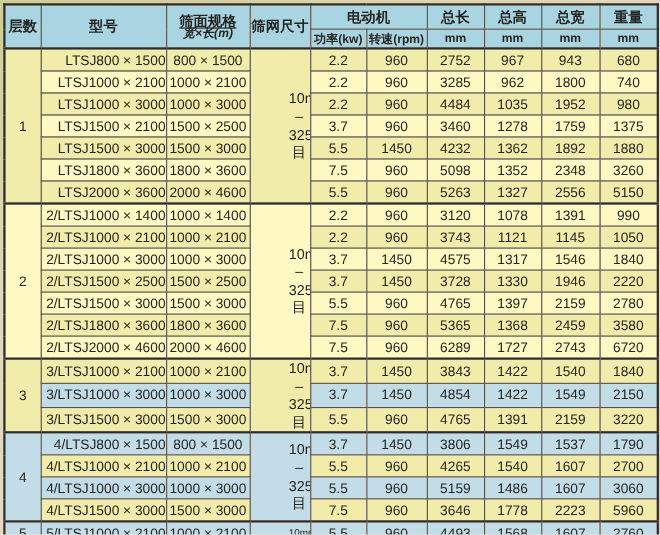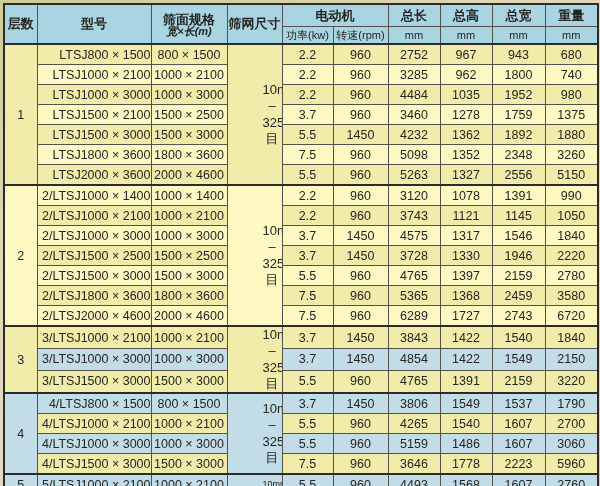--- a/index.html
+++ b/index.html
@@ -13,22 +13,22 @@
     border-collapse:collapse;table-layout:fixed;width:594px;
     border:2px solid #2b2b2b;
   }
   th,td{
     border:1px solid #555049;
     text-align:center;vertical-align:middle;
     color:#262420;padding:0;overflow:hidden;white-space:nowrap;
   }
   thead th{background:#a8d5e1;font-weight:bold;}
   thead tr.h1 th{height:21px;font-size:13px;}
-  thead tr.h2 th{height:16px;font-size:11px;font-weight:normal;border-bottom:2px solid #2b2b2b;}
-  thead th .spec-title{font-size:13px;line-height:13px;margin-top:2px;}
+  thead tr.h2 th{height:16px;font-size:11px;font-weight:bold;border-bottom:2px solid #2b2b2b;}
+  thead th .spec-title{font-size:13px;line-height:13px;margin-top:2px;text-decoration:underline;}
   thead th .spec-sub{font-size:11px;line-height:11px;font-weight:bold;font-style:italic;}
   tbody td{height:19px;font-size:12.5px;}
   td.col-model{text-align:right;padding-left:0;}
   td.col-mesh{font-size:13px;white-space:pre-line;line-height:1.25;padding-left:35px;}
   td.mesh-small{font-size:9px;white-space:nowrap;}
   tr.tone-y td{background:#f2ecab;}
   tr.tone-w td{background:#fef9c3;}
   tr.tone-b td{background:#c2dde8;}
   td.lt-y{background:#eee5a2;}
   td.lt-b{background:#bcd9e4;}

